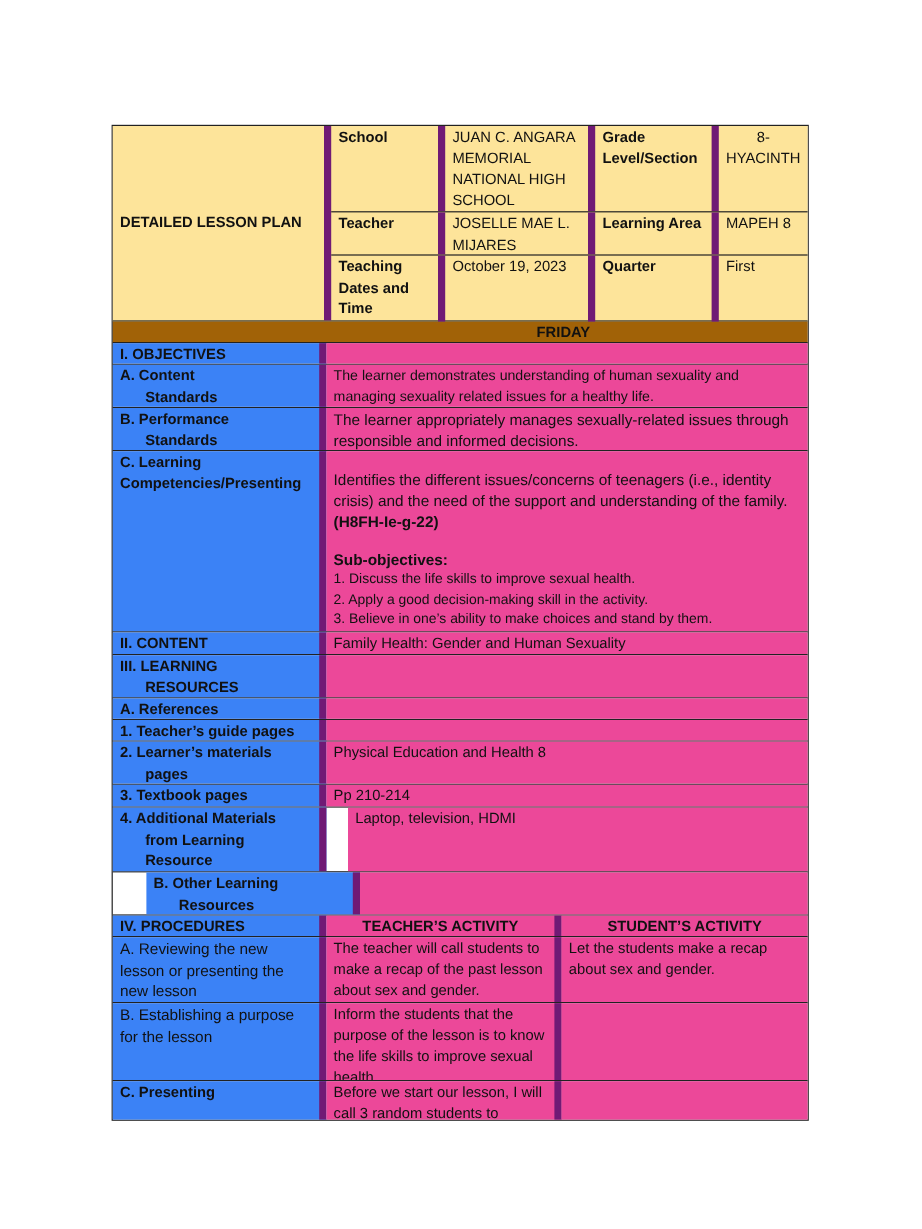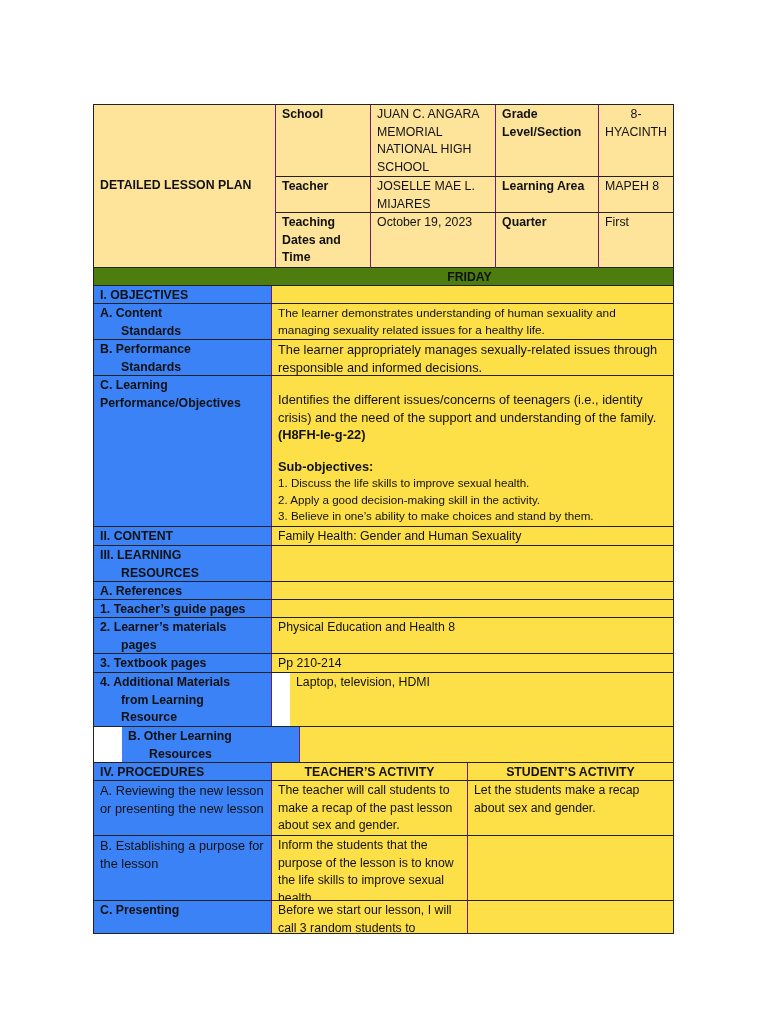--- a/index.html
+++ b/index.html
@@ -2,27 +2,27 @@
 <html><head>
 <meta charset="utf-8">
 <style>
   html, body { margin: 0; padding: 0; background: #ffffff; }
   body { width: 768px; height: 1024px; position: relative; overflow: hidden;
          font-family: "Liberation Sans", "DejaVu Sans", sans-serif; color: #111; }
   .page { position: absolute; left: 0; top: 0; width: 768px; height: 1024px; background: #fff; }
   .tbl { position: absolute; left: 93px; top: 104px; width: 581px; border: 1.5px solid #222; box-sizing: border-box; }
   .row { display: flex; border-bottom: 1px solid #222; box-sizing: border-box; }
   .row:last-child { border-bottom: none; }
-  .cell { box-sizing: border-box; border-right: 1px solid #701a75; padding: 1px 6px; font-size: 12.3px; line-height: 17.5px; overflow: hidden; }
+  .cell { box-sizing: border-box; border-right: 6px solid #701a75; padding: 1px 6px; font-size: 12.3px; line-height: 17.5px; overflow: hidden; }
   .cell:last-child { border-right: none; }
   .b { font-weight: bold; }
   .yellow { background: #fde49a; }
-  .green { background: #4d7c0f; }
+  .green { background: #a16207; }
   .blue { background: #3b82f6; }
-  .white { background: #fde047; }
+  .white { background: #ec4899; }
   .center { text-align: center; }
   .indent { padding-left: 21px; display: block; }
   .hdr-title { display: flex; align-items: center; }
   .sub-head { margin-top: 14px; font-weight: bold; }
   .list-item { display: block; font-size: 11.6px; line-height: 16.5px; }
   .c1 { width: 200px; }
   .c2 { width: 95px; }
   .c3 { width: 125px; }
   .c4 { width: 103px; }
   .c5 { flex: 1; }
@@ -82,21 +82,21 @@
       <div class="cell left blue b">
         <span>B.  Performance</span>
         <span class="indent">Standards</span>
       </div>
       <div class="cell right white" style="font-size:12.8px;">The learner appropriately manages sexually-related issues through responsible and informed decisions.</div>
     </div>
 
     <div class="row" style="height:151px;">
       <div class="cell left blue b">
         <span style="display:block;">C.  Learning</span>
-        <span style="display:block;">Performance/Objectives</span>
+        <span style="display:block;">Competencies/Presenting</span>
       </div>
       <div class="cell right white" style="font-size:12.8px;">
         <div style="margin-top:14px;">
           <span>Identifies the different issues/concerns of teenagers (i.e., identity crisis) and the need of the support and understanding of the family.</span>
           <span class="b">(H8FH-Ie-g-22)</span>
         </div>
         <div class="sub-head">Sub-objectives:</div>
         <span class="list-item">1.  Discuss the life skills to improve sexual health.</span>
         <span class="list-item">2.  Apply a good decision-making skill in the activity.</span>
         <span class="list-item">3.  Believe in one’s ability to make choices and stand by them.</span>

